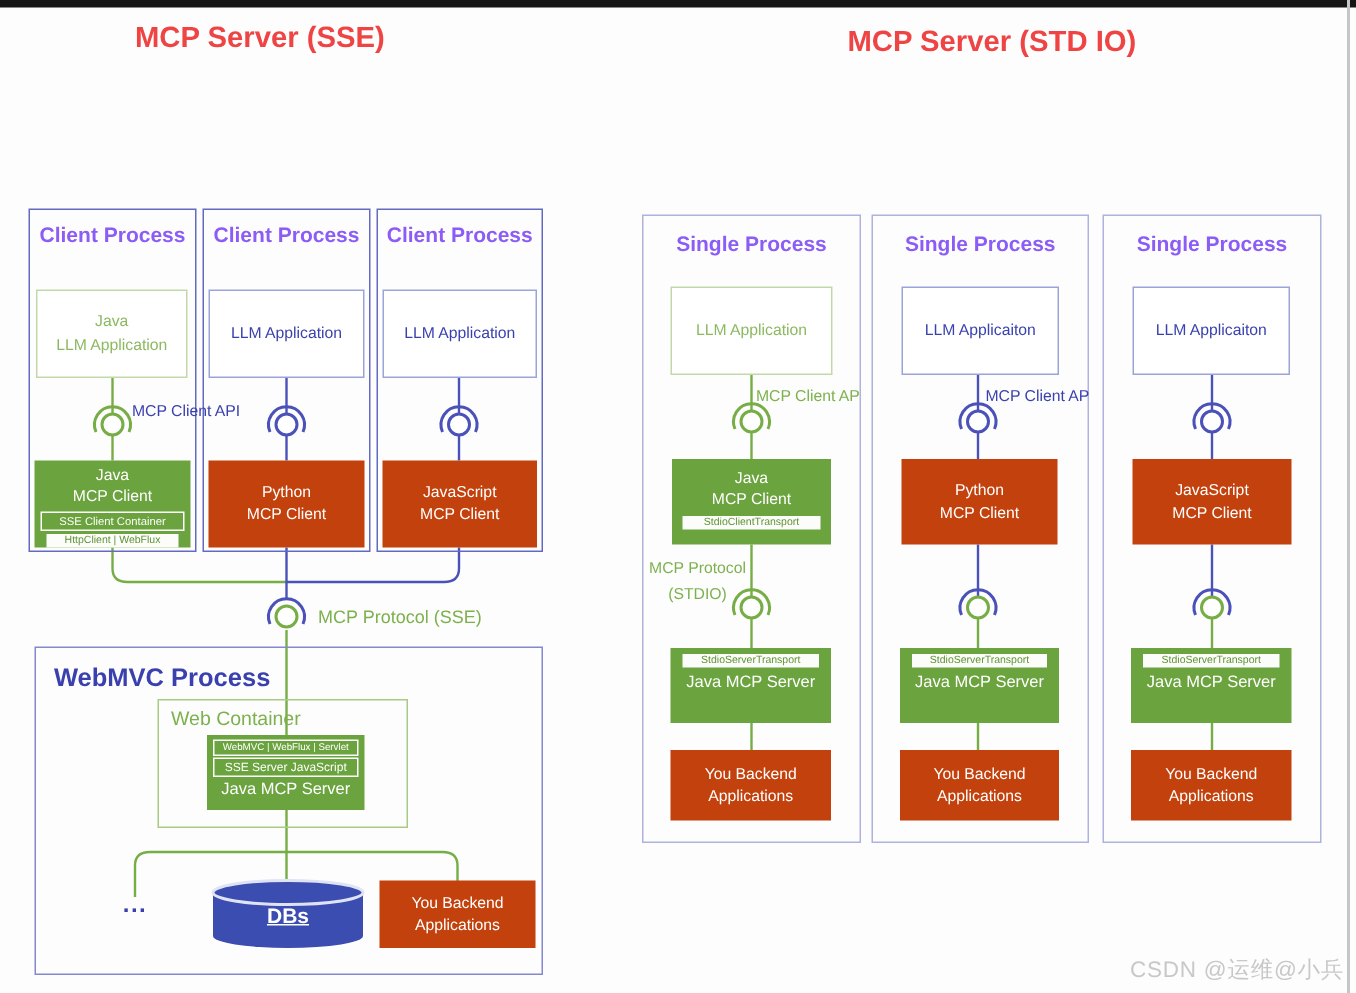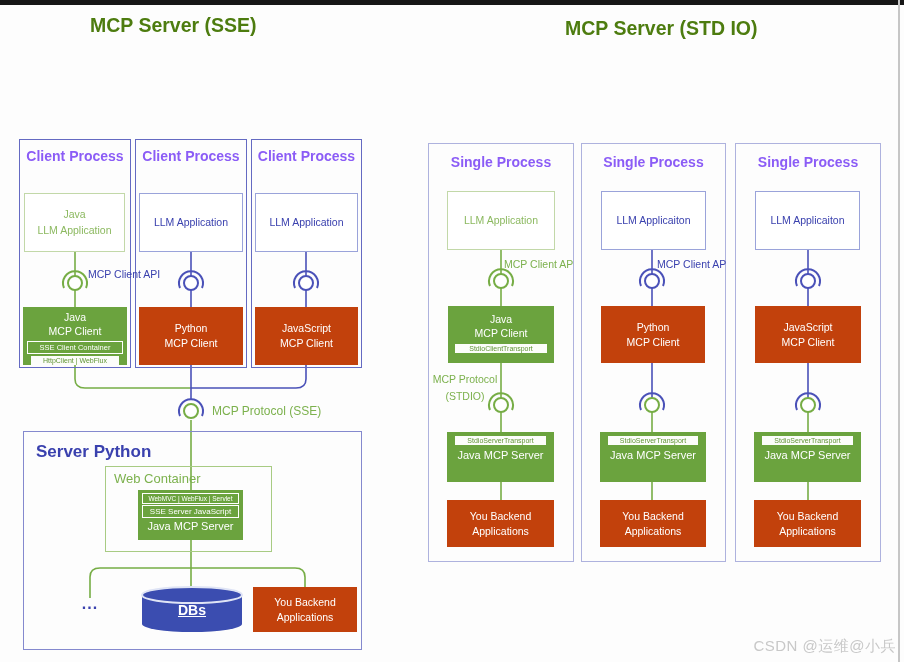--- a/index.html
+++ b/index.html
@@ -5,21 +5,21 @@
   html,body{margin:0;padding:0;}
   body{
     width:904px;height:662px;position:relative;overflow:hidden;
     background:#fdfdfd;
     font-family:"Liberation Sans","DejaVu Sans",sans-serif;
     -webkit-font-smoothing:antialiased;
   }
   .abs{position:absolute;box-sizing:border-box;}
   .topbar{left:0;top:0;width:904px;height:5px;background:#161616;}
   .rightedge{left:898px;top:0;width:2px;height:662px;background:#c6c6c6;}
-  .sectitle{font-size:19.5px;font-weight:600;color:#4d7c0f;white-space:nowrap;}
+  .sectitle{font-size:19.5px;font-weight:600;color:#ef4444;white-space:nowrap;}
   .procbox{border:1px solid #646ac2;background:transparent;}
   .colbox{border:1px solid #aeb2de;background:transparent;}
   .proctitle{width:100%;text-align:center;margin-top:8px;font-size:14px;font-weight:600;color:#8b5cf6;}
   .appbox{display:flex;align-items:center;justify-content:center;text-align:center;
           font-size:10.5px;line-height:1.45;background:#fff;}
   .bd-green{border:1px solid #c2d8a8;color:#8cb960;}
   .bd-blue{border:1px solid #9aa3da;color:#3a41ae;}
   .fill{color:#fff;text-align:center;}
   .fill-blue{background:#c2410c;display:flex;align-items:center;justify-content:center;
              font-size:10.5px;line-height:1.4;}
@@ -127,21 +127,21 @@
   <div class="proctitle">Client Process</div>
 </div>
 <div class="abs appbox bd-blue" style="left:255px;top:193px;width:103px;height:59px;">LLM Application</div>
 <div class="abs fill fill-blue ml" style="left:255px;top:307px;width:103px;height:58px;">JavaScript
 MCP Client</div>
 
 <div class="abs lbl-blue" style="left:88px;top:268px;width:80px;">MCP Client API</div>
 <div class="abs lbl-green" style="left:212px;top:404px;width:110px;font-size:12px;">MCP Protocol (SSE)</div>
 
 <div class="abs procbox" style="left:23px;top:431px;width:339px;height:219px;border-color:#8489ce;">
-  <div class="abs servertitle" style="left:12px;top:10px;">Server Python</div>
+  <div class="abs servertitle" style="left:12px;top:10px;">WebMVC Process</div>
 </div>
 <div class="abs" style="left:105px;top:466px;width:167px;height:86px;border:1px solid #a8cb83;">
   <div class="abs wclabel" style="left:8px;top:4px;">Web Container</div>
 </div>
 <div class="abs fill fill-green" style="left:138px;top:490px;width:105px;height:50px;">
   <div class="strip-outline" style="margin:3px 4px 0;font-size:6.5px;">WebMVC | WebFlux | Servlet</div>
   <div class="strip-outline" style="margin:1px 4px 0;font-size:8px;">SSE Server JavaScript</div>
   <div style="font-size:11px;margin-top:2px;">Java MCP Server</div>
 </div>
 <div class="abs dots" style="left:78px;top:595px;width:24px;">...</div>

